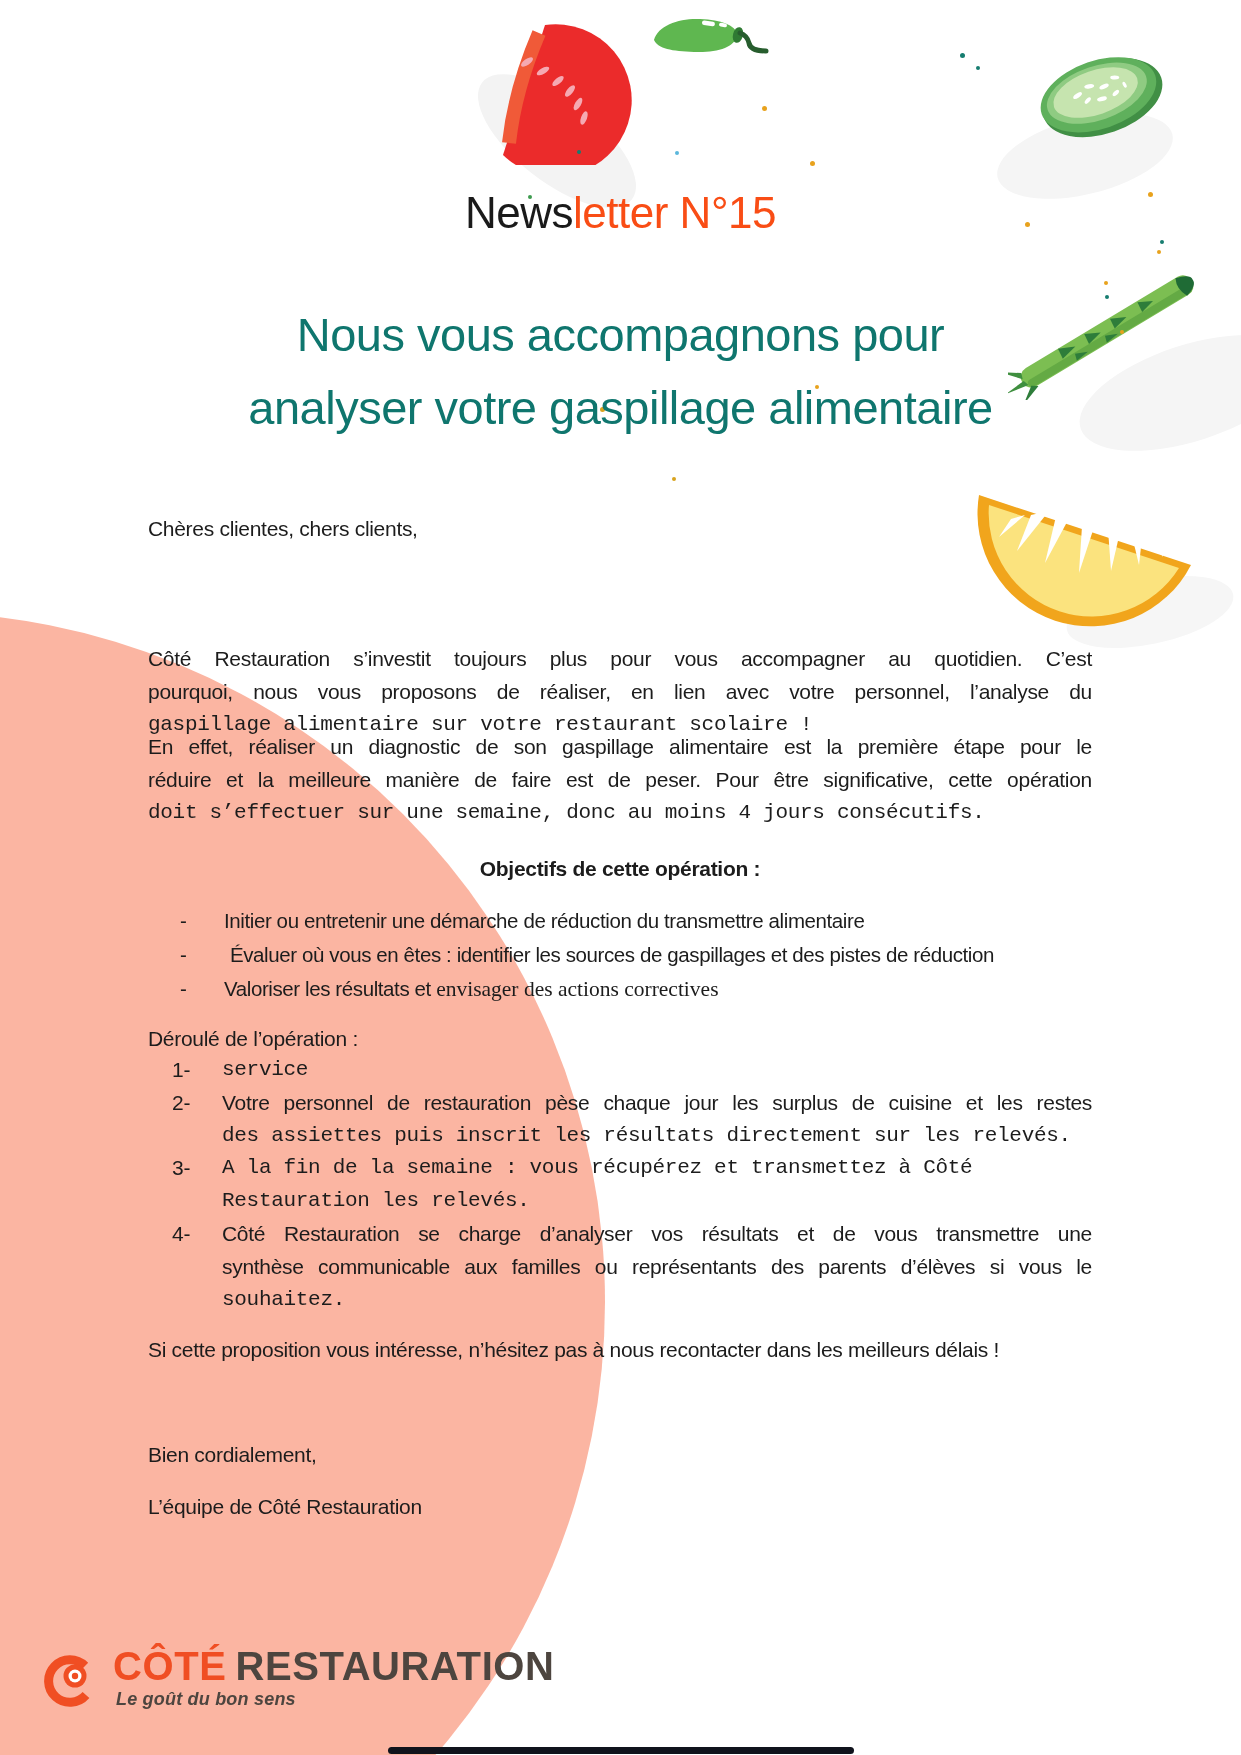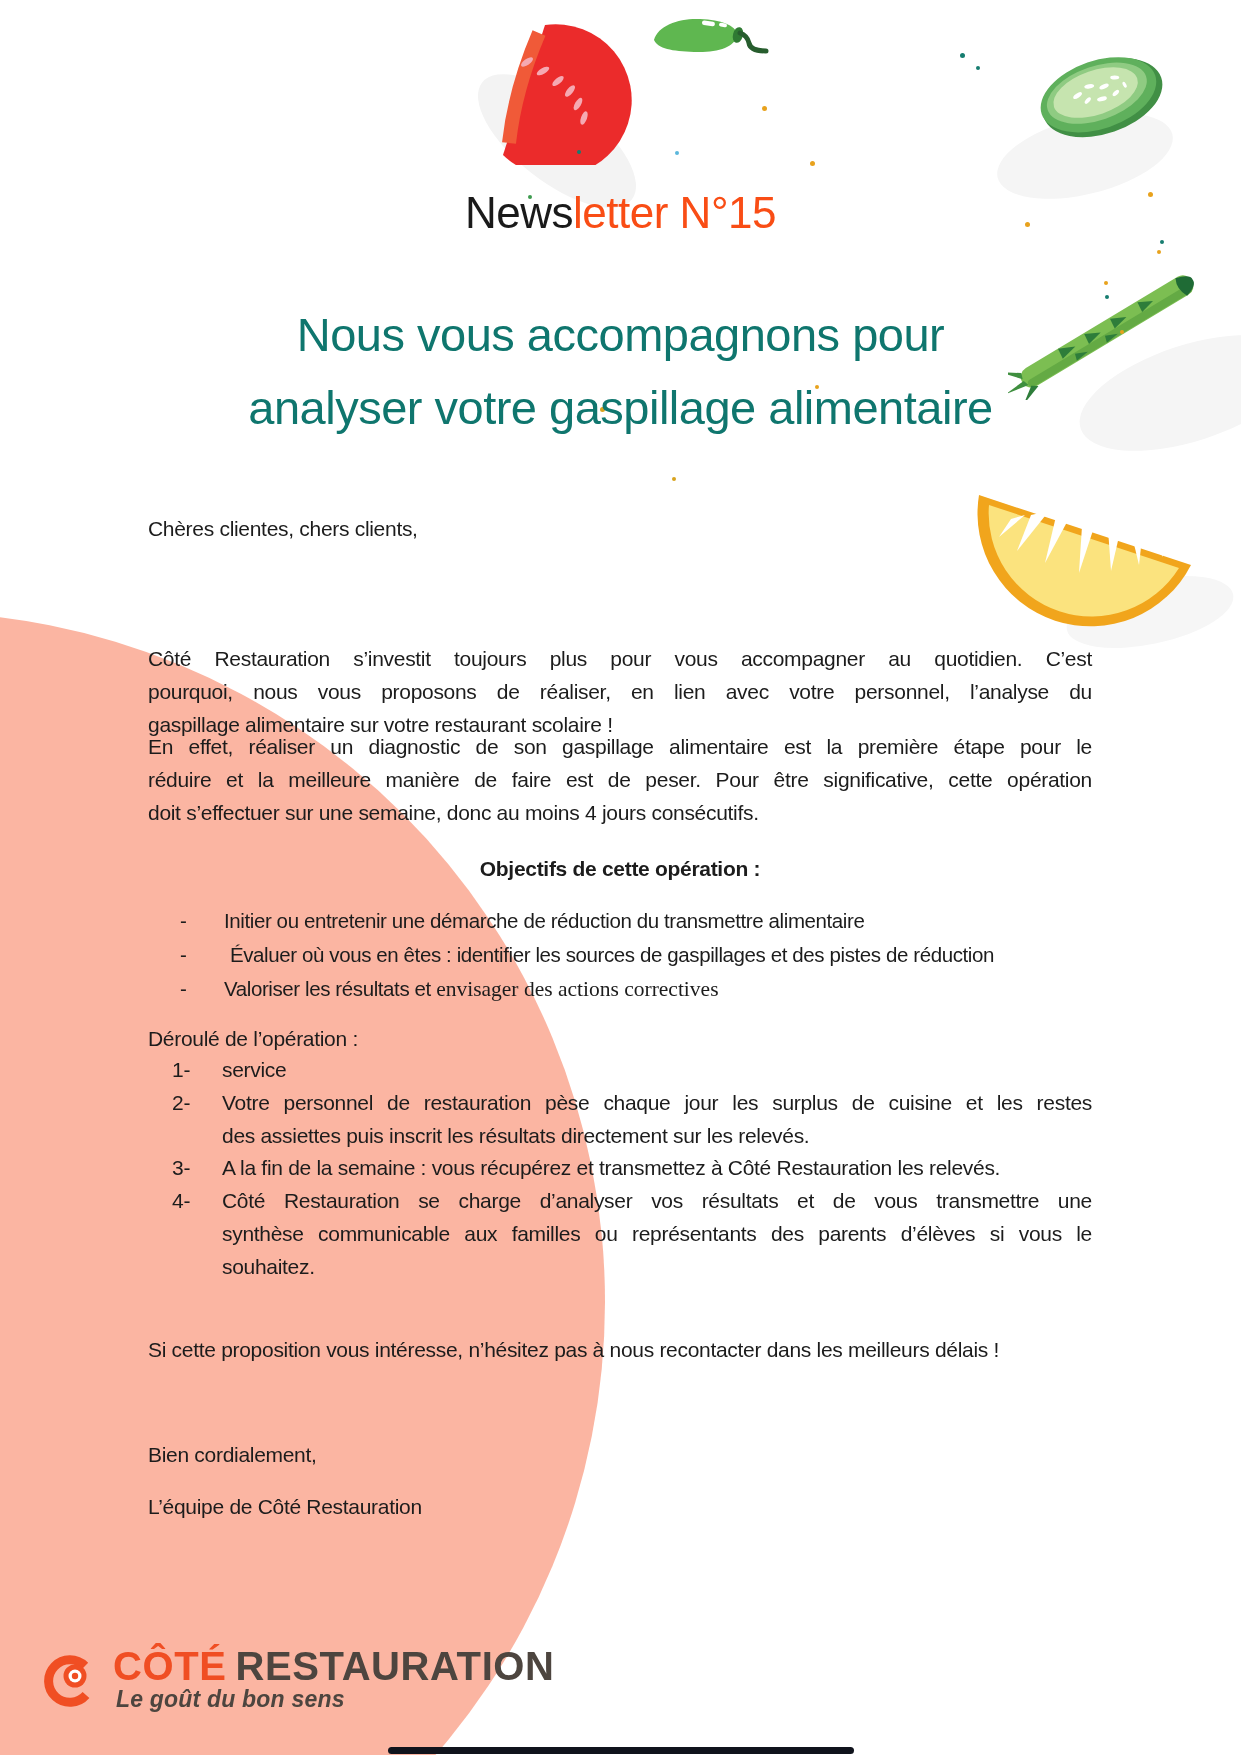--- a/index.html
+++ b/index.html
@@ -17,21 +17,21 @@
 
   
   .title{left:0;top:189px;width:100%;text-align:center;font-size:44px;line-height:48px;letter-spacing:-0.5px;color:#1a1a1a;}
   .title .orange{color:#F94D15;}
   .heading{left:0;top:298px;width:100%;text-align:center;font-size:47px;line-height:73px;letter-spacing:-0.5px;color:#0f766e;}
 
   
   .bt{font-size:21px;line-height:33px;letter-spacing:-0.3px;}
   .col{left:148px;width:944px;}
   .jline{text-align:justify;text-align-last:justify;}
-  .lastline{text-align:center;text-align-last:left;}
+  .lastline{text-align:left;text-align-last:left;font-family:Liberation Mono, monospace;}
   .bold{font-weight:bold;}
 
   .greeting{top:512px;}
   .para1{top:615px;margin-top:27px;}
   .para2{top:730px;}
   .obj-head{top:852px;text-align:center;}
   .obj-list{top:904px;}
   .obj-item{position:relative;padding-left:76px;line-height:33px;font-size:20.5px;letter-spacing:-0.4px;}
   .obj-item .dash{position:absolute;left:32px;top:0;}
   .serif{font-family:"Liberation Serif",serif;font-size:21.5px;letter-spacing:0;}
@@ -40,21 +40,21 @@
   .step{position:relative;padding-left:74px;font-size:21px;line-height:32.8px;letter-spacing:-0.3px;}
   .step .num{position:absolute;left:24px;top:0;}
   .closing{top:1333px;}
   .signoff1{top:1438px;}
   .signoff2{top:1490px;}
 
   
   .brand{left:113px;top:1649px;font-size:40px;line-height:34px;font-weight:bold;letter-spacing:0.6px;white-space:nowrap;}
   .brand .b1{color:#F04E23;}
   .brand .b2{color:#4D453F;margin-left:9px;}
-  .tagline{left:116px;top:1684px;font-size:23px;line-height:30px;font-style:italic;font-weight:bold;color:#4D453F;letter-spacing:0.2px;}
+  .tagline{left:116px;top:1684px;font-size:18px;line-height:30px;font-style:italic;font-weight:bold;color:#4D453F;letter-spacing:0.2px;}
 
   .footer-bar{left:50%;transform:translateX(-50%);top:1747px;width:466px;height:7px;border-radius:4px;background:#10131C;}
 
   .dot{position:absolute;border-radius:50%;}
 </style>
 </head>
 <body>
 
 <div class="page">
 

